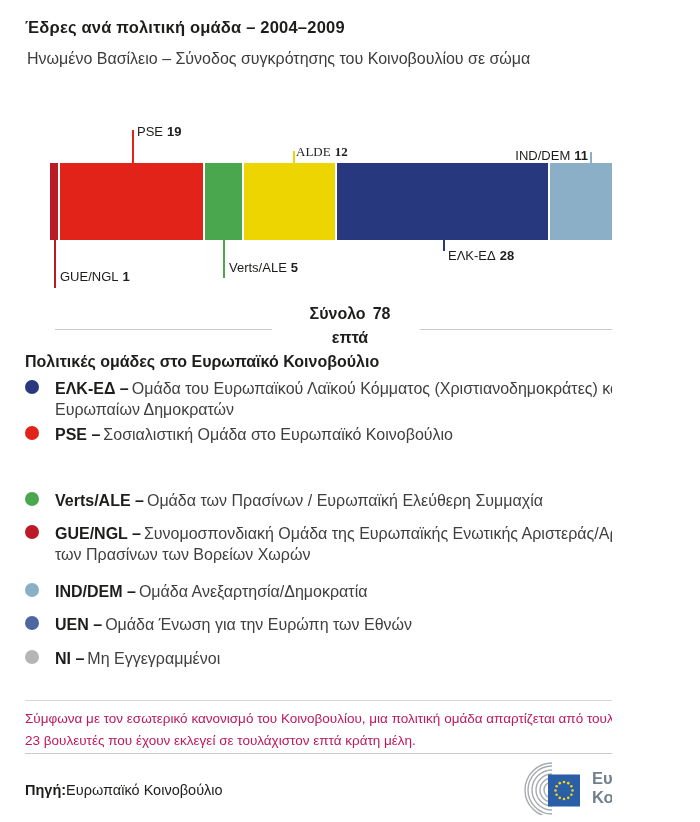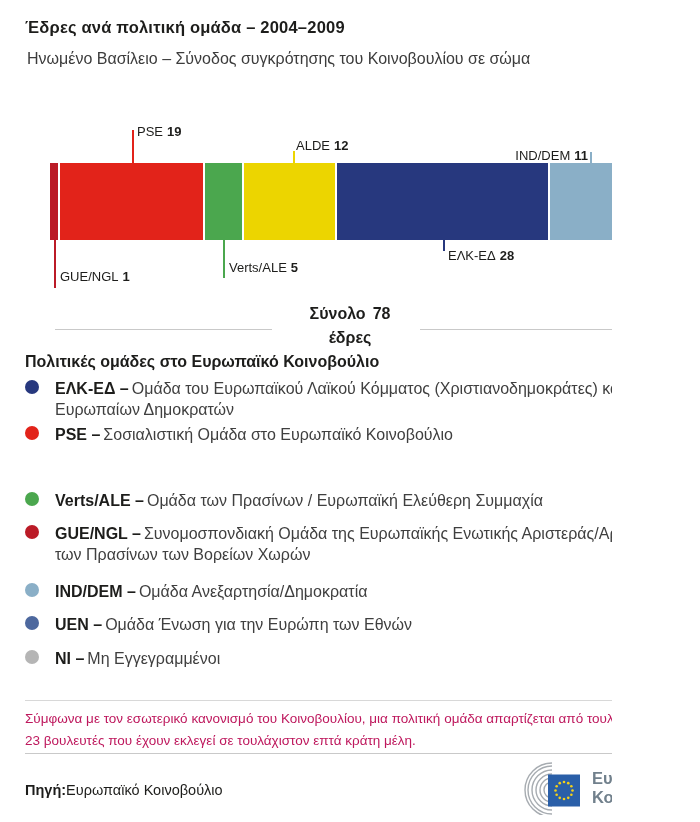--- a/index.html
+++ b/index.html
@@ -58,35 +58,35 @@
         <div class="seg" style="flex-grow: 2; background: rgb(181, 181, 181);"></div>
       </div>
     <div id="callouts">
         <div class="tick" style="left: 54px; top: 240px; height: 48px; background: rgb(187, 27, 39);"></div>
         <div class="clabel" style="left: 60px; top: 269px;"><span>GUE/NGL</span><b>1</b></div>
         <div class="tick" style="left: 132px; top: 130px; height: 33px; background: rgb(226, 35, 26);"></div>
         <div class="clabel" style="left: 137px; top: 124px;"><span>PSE</span><b>19</b></div>
         <div class="tick" style="left: 223px; top: 240px; height: 38px; background: rgb(75, 167, 78);"></div>
         <div class="clabel" style="left: 229px; top: 260px;"><span>Verts/ALE</span><b>5</b></div>
         <div class="tick" style="left: 293px; top: 151px; height: 12px; background: rgb(236, 213, 0);"></div>
-        <div class="clabel" style="left: 296px; top: 138px;"><span>ALDE</span><b>12</b></div>
+        <div class="clabel" style="left: 296px; top: 144px; font-family: Liberation Serif, serif;"><span>ALDE</span><b>12</b></div>
         <div class="tick" style="left: 443px; top: 240px; height: 11px; background: rgb(39, 56, 126);"></div>
         <div class="clabel" style="left: 448px; top: 248px;"><span>ΕΛΚ-ΕΔ</span><b>28</b></div>
         <div class="tick" style="left: 590px; top: 152px; height: 11px; background: rgb(138, 175, 199);"></div>
         <div class="clabel" style="right: 112px; top: 148px;"><span>IND/DEM</span><b>11</b></div>
         <div class="tick" style="left: 642px; top: 240px; height: 17px; background: rgb(181, 181, 181);"></div>
         <div class="clabel" style="right: 63px; top: 241px;"><span>NI</span><b>2</b></div>
       </div>
   </div>
 
   <div class="total-line tl-left"></div>
   <div class="total-line tl-right"></div>
   <div class="total-box">
     <div><span>Σύνολο</span><span class="total-value">78</span></div>
-    <div>έδρες</div>
+    <div>επτά</div>
   </div>
 
   <div class="abs legend-heading">Πολιτικές ομάδες στο Ευρωπαϊκό Κοινοβούλιο</div>
 
   <div class="lrow" style="top:378px">
     <span class="dot" style="background: rgb(39, 56, 126);"></span>
     <div class="ltext"><b>ΕΛΚ-ΕΔ –</b><span>Ομάδα του Ευρωπαϊκού Λαϊκού Κόμματος (Χριστιανοδημοκράτες) και των Ευρωπαίων Δημοκρατών</span></div>
   </div>
   <div class="lrow" style="top:424px">
     <span class="dot" style="background: rgb(226, 35, 26);"></span>

